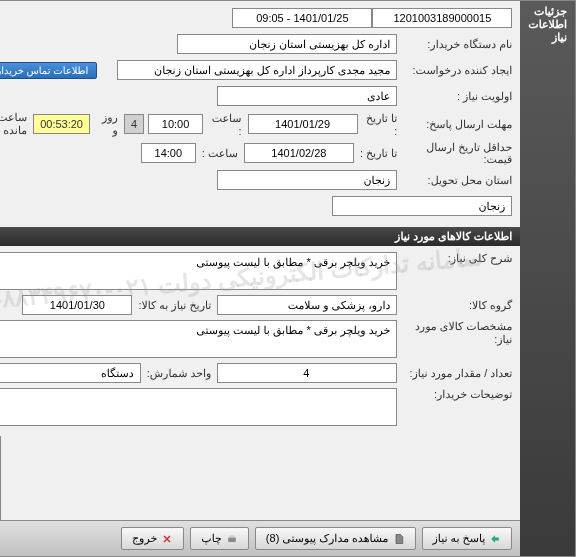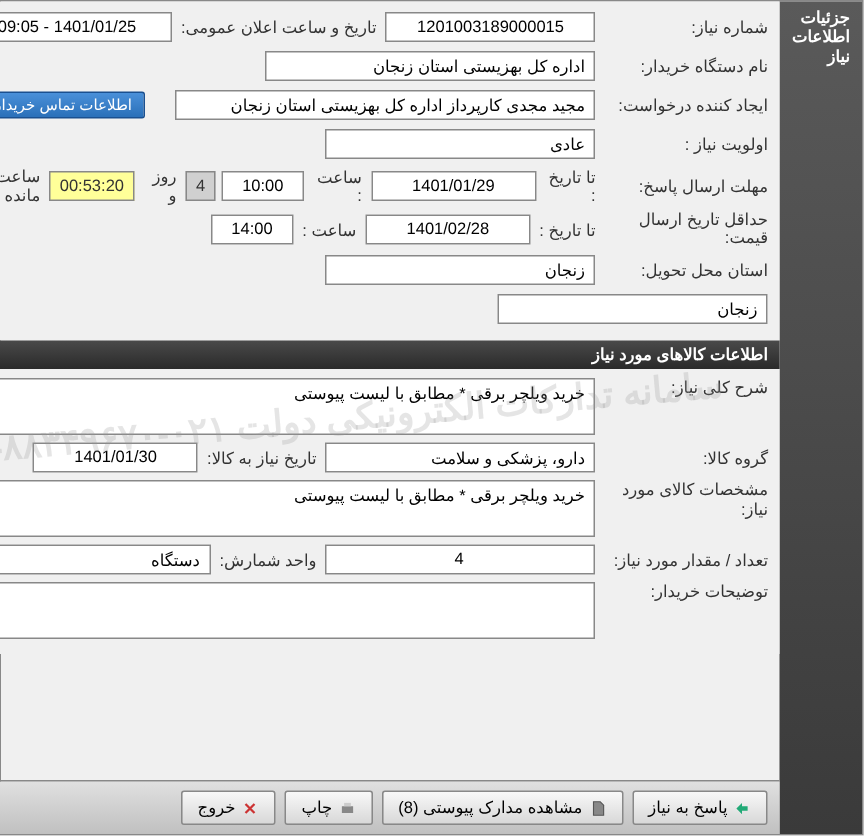--- a/index.html
+++ b/index.html
@@ -150,23 +150,21 @@
 <div class="window">
   <div class="titlebar">جزئیات اطلاعات نیاز</div>
 
   <div class="content-wrap">
     <div class="watermark">سامانه تدارکات الکترونیکی دولت
 ۰۲۱-۸۸۳۴۹۶۷۰-۵</div>
 
     <div class="form-area">
 
       <div class="row">
-        <span class="label">شماره نیاز:</span>
         <input class="field field-num" readonly="" value="1201003189000015" style="">
-        <span class="inline-label">تاریخ و ساعت اعلان عمومی:</span>
         <input class="field field-num" readonly="" value="1401/01/25 - 09:05" style="">
       </div>
 
       <div class="row">
         <span class="label">نام دستگاه خریدار:</span>
         <input class="field field-wide" readonly="" value="اداره کل بهزیستی استان زنجان" style="">
       </div>
 
       <div class="row">
         <span class="label">ایجاد کننده درخواست:</span>

